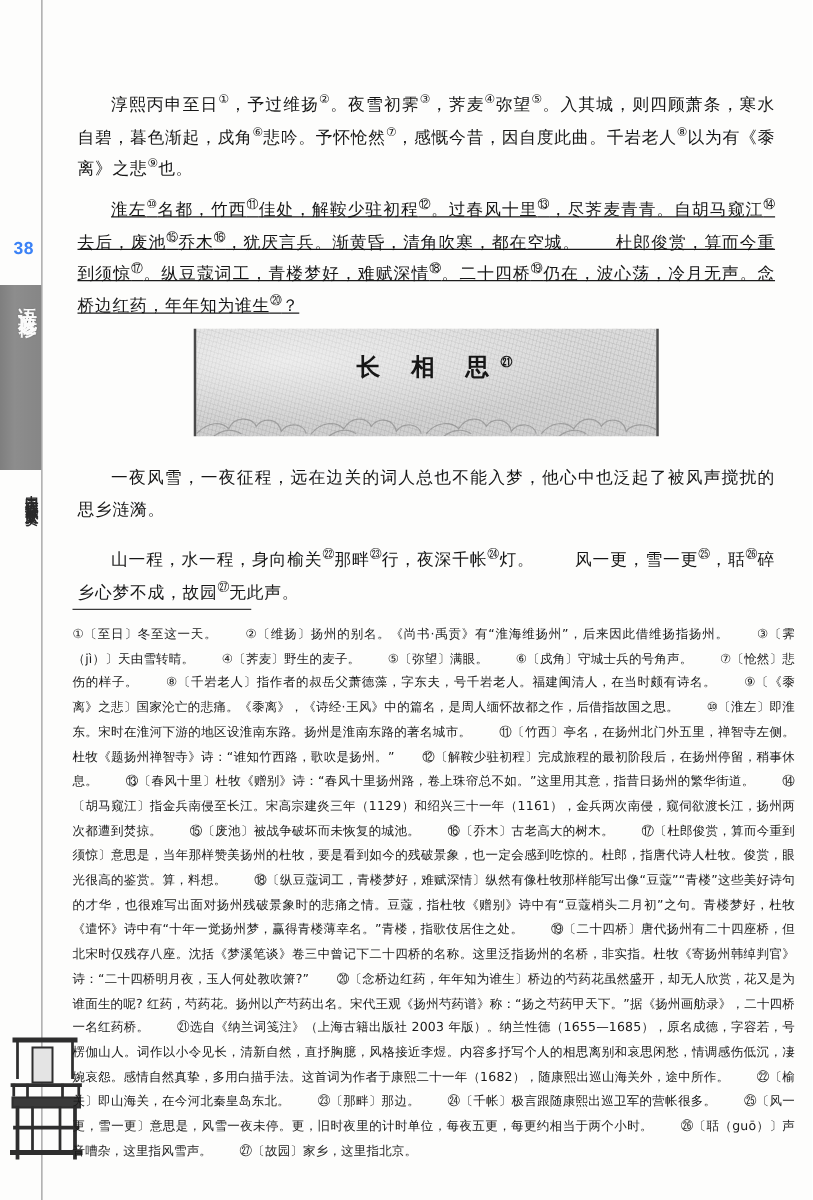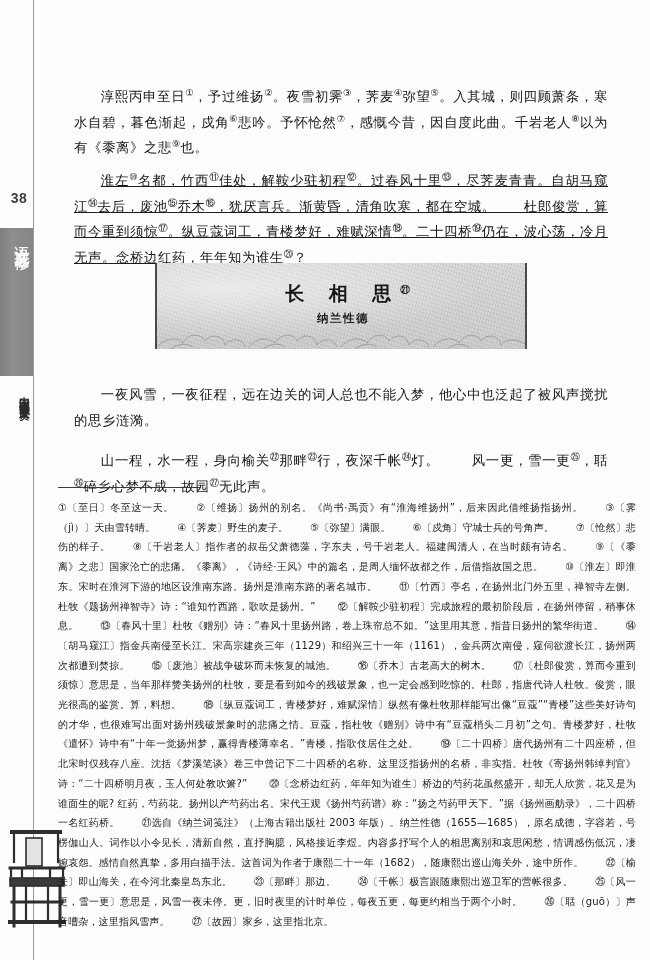--- a/index.html
+++ b/index.html
@@ -28,21 +28,21 @@
   }
 
   .page-number {
     position: absolute;
     left: 6px;
     top: 190px;
     width: 26px;
     text-align: center;
     font-size: 14px;
     font-weight: 600;
-    color: #404040;
+    color: #3b82f6;
     letter-spacing: .5px;
     font-family: "Liberation Sans", sans-serif;
   }
 
   .rail-block {
     position: absolute;
     left: 0px;
     top: 228px;
     width: 33px;
     height: 148px;
@@ -88,21 +88,21 @@
     width: 68px;
     height: 112px;
   }
 
   .para {
     font-size: 13.4px;
     line-height: 25.5px;
     text-align: justify;
     letter-spacing: .6px;
     color: #161616;
-    margin: 16px;
+    margin: 4px;
   }
   .para.indent { text-indent: 2em; }
 
   #prose-preface { position: absolute; left: 58px; top: 68px;  width: 566px; }
   #prose-ci      { position: absolute; left: 58px; top: 152px; width: 566px; text-decoration: underline; }
 
   .sup {
     font-size: 9.5px;
     vertical-align: super;
     line-height: 0;
@@ -244,21 +244,20 @@
         <path d="M92 24 C100 14 112 14 118 20 C124 10 136 10 140 18 C146 10 158 12 160 22 C166 14 178 16 180 24"></path>
         <path d="M184 24 C192 14 204 14 210 20 C216 10 228 10 232 18 C238 10 250 12 252 22 C258 14 270 16 272 24"></path>
         <path d="M276 24 C284 14 296 14 302 20 C308 10 320 10 324 18 C330 10 342 12 344 22 C350 14 364 16 372 24"></path>
         <path d="M14 26 C22 20 30 20 36 24"></path>
         <path d="M106 26 C114 20 122 20 128 24"></path>
         <path d="M198 26 C206 20 214 20 220 24"></path>
         <path d="M290 26 C298 20 306 20 312 24"></path>
       </g>
     </svg>
     <div class="banner-title"><span>长 相 思</span><span class="sup">㉑</span></div>
-    <div class="banner-author">纳兰性德</div>
   </div>
 
   <div id="commentary">
     <p class="para indent">一夜风雪，一夜征程，远在边关的词人总也不能入梦，他心中也泛起了被风声搅扰的思乡涟漪。</p>
   </div>
 
   <div id="poem">
     <p class="para indent"><span>山一程，水一程，身向榆关<span class="sup">㉒</span>那畔<span class="sup">㉓</span>行，夜深千帐<span class="sup">㉔</span>灯。</span><span class="gap"></span><span>风一更，雪一更<span class="sup">㉕</span>，聒<span class="sup">㉖</span>碎乡心梦不成，故园<span class="sup">㉗</span>无此声。</span></p>
   </div>
 

